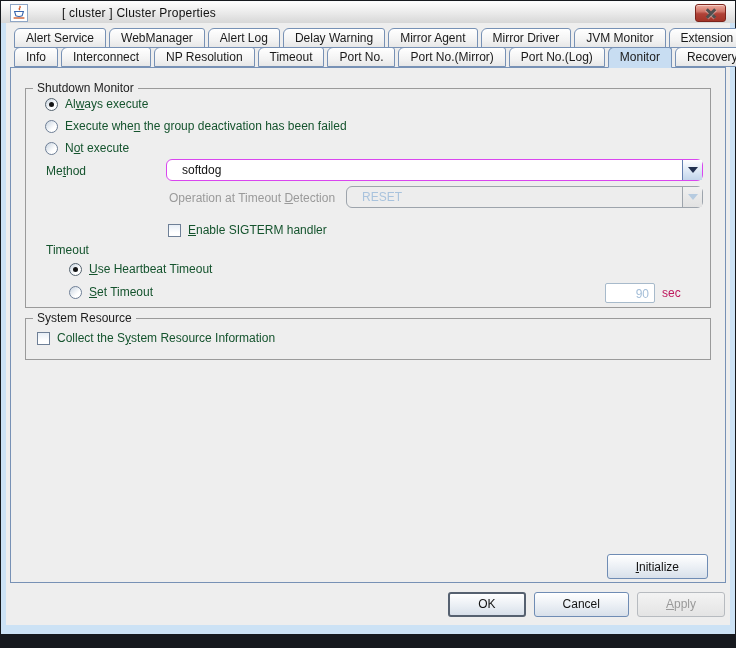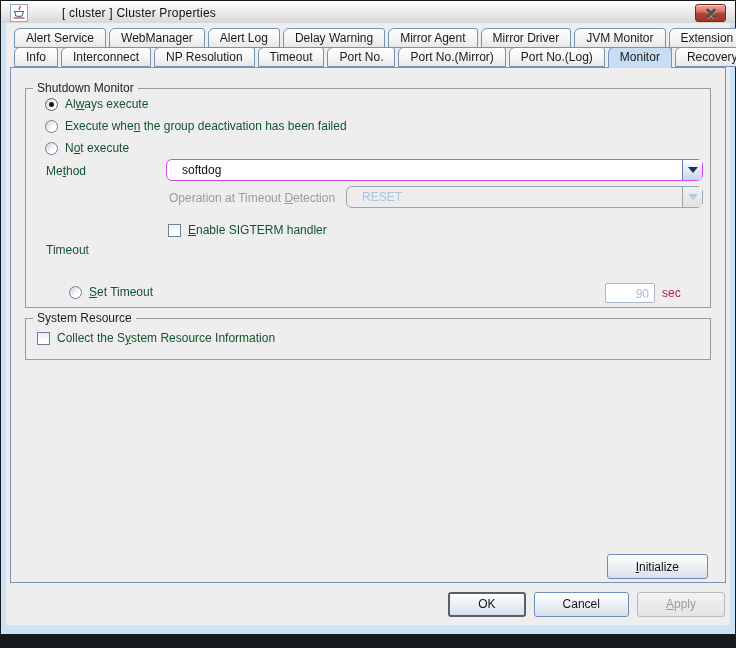--- a/index.html
+++ b/index.html
@@ -189,20 +189,24 @@
 
           <div class="ctl-row" style="left:142px; top:134px;">
             <span class="checkbox"></span>
             <span><span></span><span class="mn">E</span><span>nable SIGTERM handler</span></span>
           </div>
 
           <div class="ctl-row" style="left:20px; top:154px;">
             <span>Timeout</span>
           </div>
 
+          <div class="ctl-row" style="left:43px; top:173px;">
+            <span class="radio checked"></span>
+            <span><span></span><span class="mn">U</span><span>se Heartbeat Timeout</span></span>
+          </div>
 
           <div class="ctl-row" style="left:43px; top:196px;">
             <span class="radio"></span>
             <span><span></span><span class="mn">S</span><span>et Timeout</span></span>
           </div>
 
           <div class="textfield" style="left:579px; top:194px;">90</div>
           <div class="ctl-row unit" style="left:636px; top:197px;">
             <span>sec</span>
           </div>

